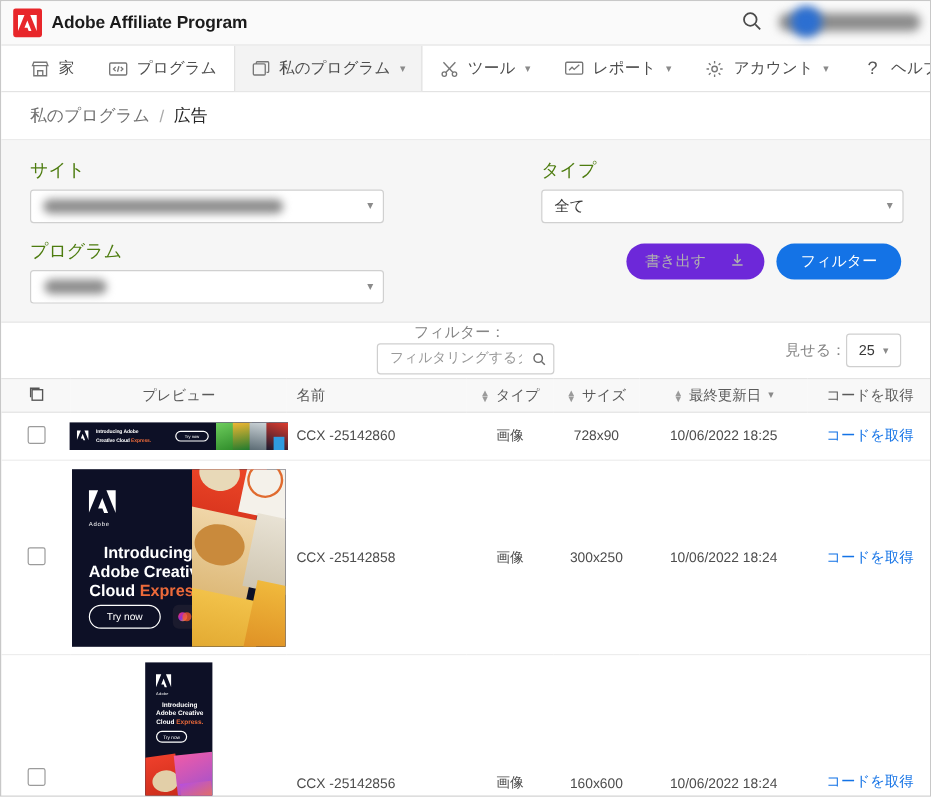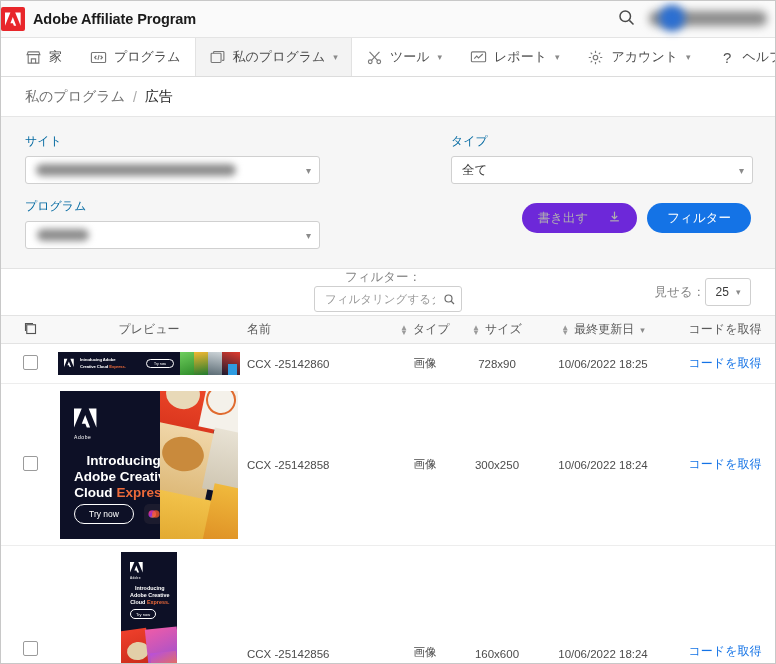--- a/index.html
+++ b/index.html
@@ -19,21 +19,21 @@
   }
 
   
   .brandbar {
     position: relative;
     height: 37px;
     background: #fafafa;
     border-bottom: 1px solid #e4e4e4;
     display: flex;
     align-items: center;
-    padding-left: 0;
+    padding-left: 10px;
   }
   .adobe-logo {
     width: 24px; height: 24px;
     background: #e8262a;
     border-radius: 2px;
     display: flex; align-items: center; justify-content: center;
     flex: 0 0 auto;
   }
   .adobe-logo svg { display:block; }
   .brand-title {
@@ -111,21 +111,21 @@
 
   
   .panel {
     background: #f6f6f6;
     border-bottom: 1px solid #e3e3e3;
     padding: 16px 24px 14px 24px;
     position: relative;
     height: 152px;
   }
   .fld-label {
-    font-size: 12px; color: #0369a1; margin-bottom: 6px;
+    font-size: 15px; color: #4d7c0f; margin-bottom: 6px;
   }
   .selectbox {
     position: relative;
     height: 28px;
     background: #fff;
     border: 1px solid #d0d0d0;
     border-radius: 3px;
     display: flex; align-items: center;
     padding: 0 24px 0 10px;
     font-size: 12.5px;

